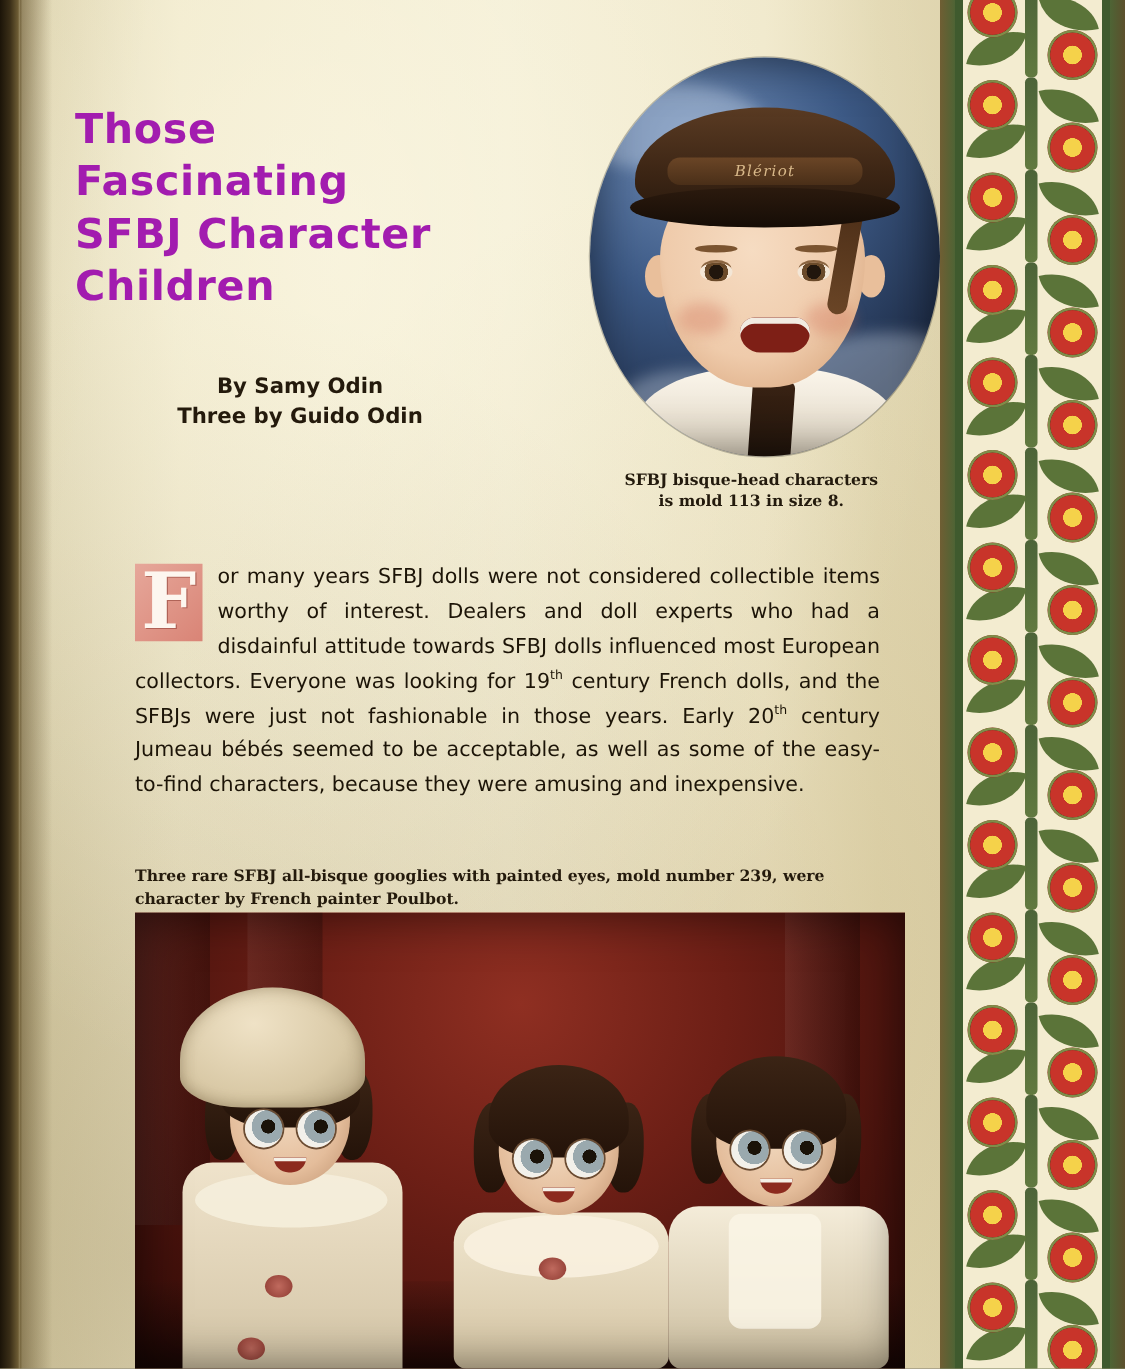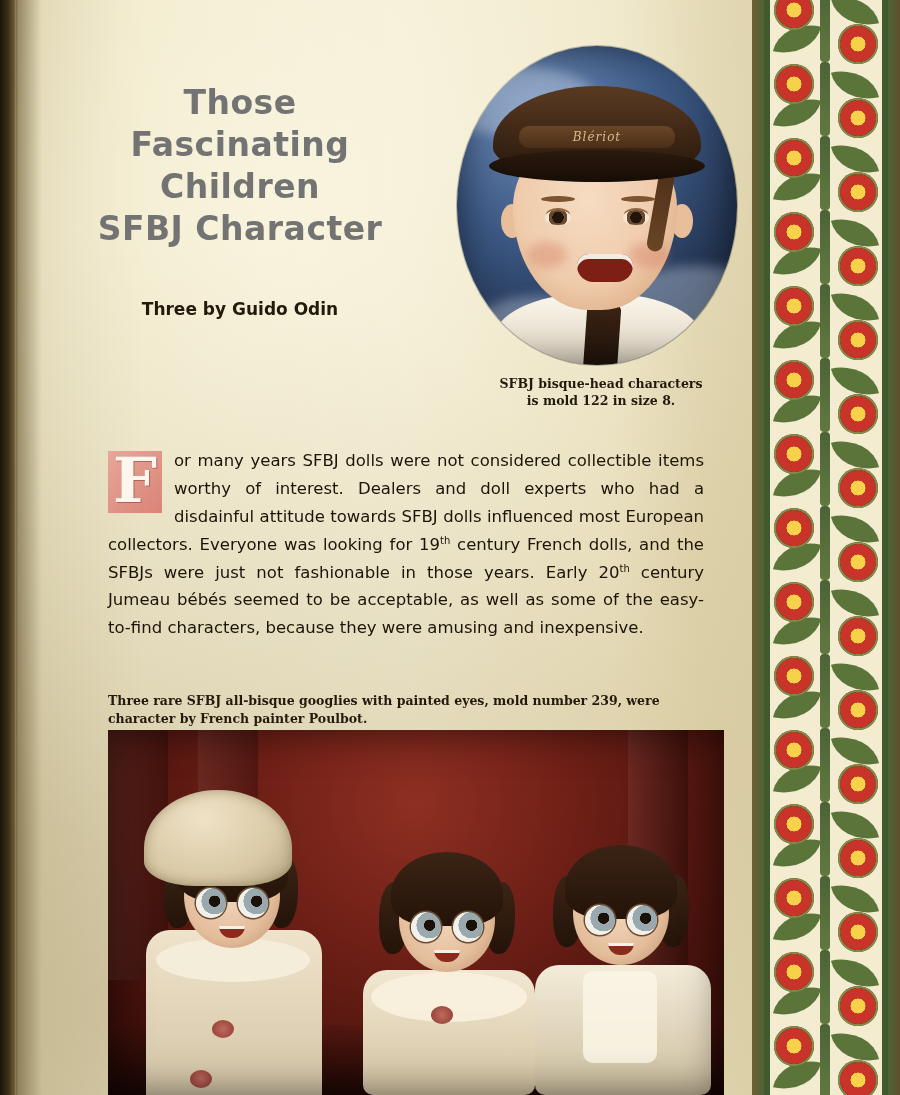--- a/index.html
+++ b/index.html
@@ -108,44 +108,43 @@
     box-shadow: 0 0 0 2px #7d8e4a inset;
   }
   .flower.a { left: 4px; top: 2px; }
   .flower.b { right: 4px; top: 36px; }
 
   
   .title {
     position: absolute;
     left: 60px; top: 82px;
     width: 360px;
-    text-align: center;
     font-family: "DejaVu Sans", sans-serif;
     font-weight: bold;
     font-size: 33px;
     line-height: 1.27;
-    color: #737373;
+    color: #a21caf;
     letter-spacing: 0.5px;
   }
   .byline {
     position: absolute;
     left: 60px; top: 297px;
     width: 360px;
     text-align: center;
     font-family: "DejaVu Sans", sans-serif;
     font-weight: bold;
     font-size: 17px;
     line-height: 1.42;
     color: #241a0c;
   }
 
   
   .photo-round {
     position: absolute;
-    left: 457px; top: 46px;
+    left: 472px; top: 46px;
     width: 280px; height: 319px;
     border-radius: 50%;
     overflow: hidden;
     background: radial-gradient(circle at 30% 22%, #6d8ab4 0%, #3d5a86 38%, #1d2b45 78%, #131c2d 100%);
     box-shadow: 0 0 0 1px rgba(0,0,0,0.25);
   }
   .cloudwisp {
     position: absolute;
     background: rgba(220,232,245,0.35);
     border-radius: 50%;
@@ -381,25 +380,26 @@
 <div class="page">
 
   <div class="paper"></div>
   <div class="mottle"></div>
   <div class="binding"></div>
   <div class="binding2"></div>
 
   <div class="title">
     <div>Those</div>
     <div>Fascinating</div>
+    <div>SFBJ Character</div>
     <div>Children</div>
-    <div>SFBJ Character</div>
   </div>
 
   <div class="byline">
+    <div>By Samy Odin</div>
     <div>Three by Guido Odin</div>
   </div>
 
   <div class="photo-round">
     <div class="cloudwisp" style="left:-20px; top:20px; width:160px; height:70px;"></div>
     <div class="cloudwisp" style="left:150px; top:220px; width:180px; height:90px;"></div>
     <div class="cloudwisp" style="left:20px; top:250px; width:120px; height:60px;"></div>
 
     <div class="d-collar"></div>
     <div class="d-tie"></div>
@@ -415,21 +415,21 @@
     <div class="d-mouth"></div>
     <div class="d-ribbon"></div>
     <div class="d-hat"></div>
     <div class="d-brim"></div>
     <div class="d-hatband">Blériot</div>
     <div class="photo-edge"></div>
   </div>
 
   <div class="caption-round">
     <div>SFBJ bisque-head characters</div>
-    <div>is mold 122 in size 8.</div>
+    <div>is mold 113 in size 8.</div>
   </div>
 
   <div class="body-block">
     <span class="dropcap">F</span>
     <span>or many years SFBJ dolls were not considered collectible items worthy of interest. Dealers and doll experts who had a disdainful attitude towards SFBJ dolls influenced most European collectors. Everyone was looking for 19<sup>th</sup> century French dolls, and the SFBJs were just not fashionable in those years. Early 20<sup>th</sup> century Jumeau bébés seemed to be acceptable, as well as some of the easy-to-find characters, because they were amusing and inexpensive.</span>
   </div>
 
   <div class="caption-wide">Three rare SFBJ all-bisque googlies with painted eyes, mold number 239, were character by French painter Poulbot.</div>
 
   <div class="photo-wide">

